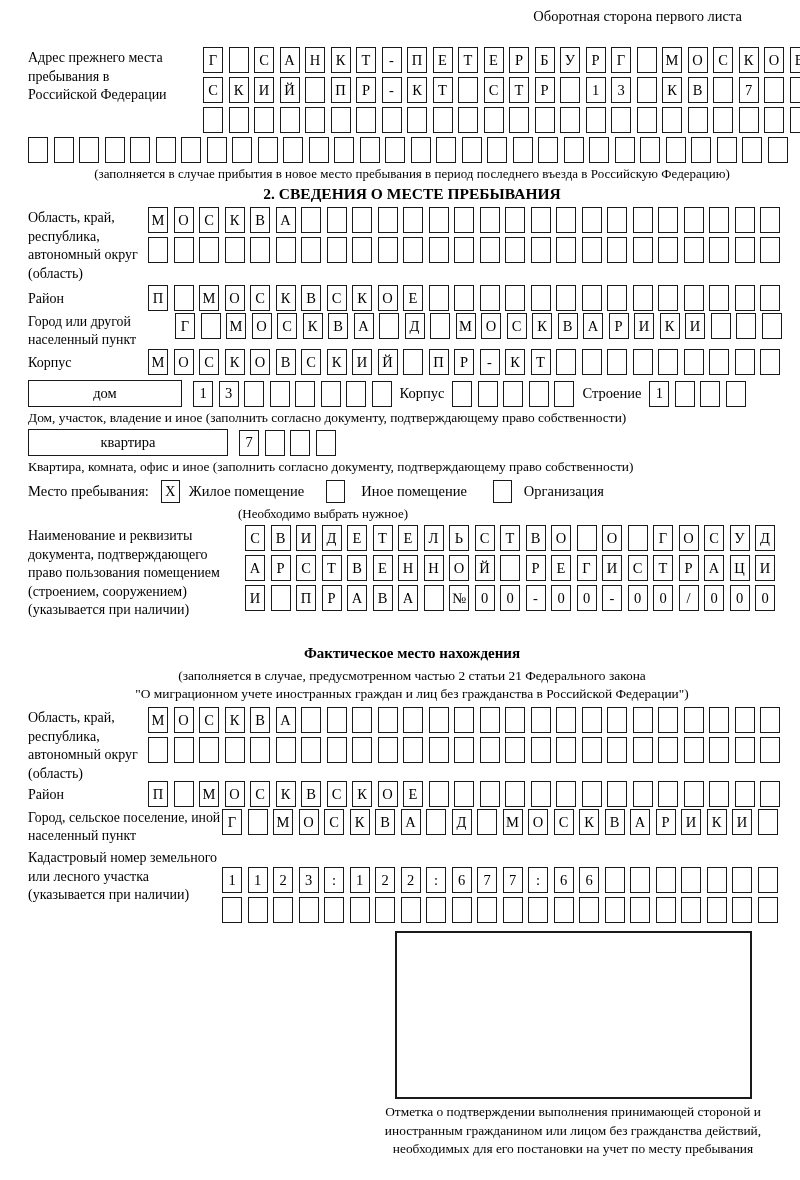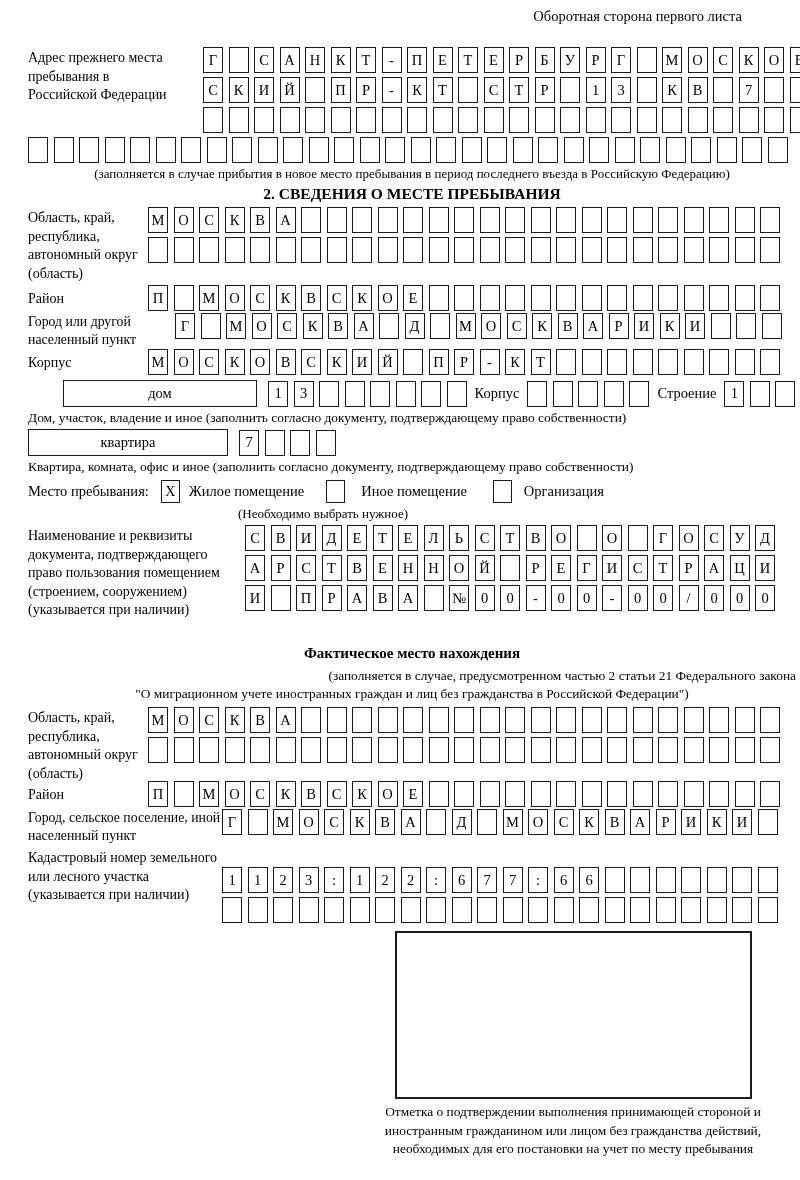--- a/index.html
+++ b/index.html
@@ -303,21 +303,21 @@
         <span class="cell"></span>
         <span class="cell"></span>
         <span class="cell"></span>
         <span class="cell"></span>
         <span class="cell"></span>
         <span class="cell"></span>
       </div>
   </div>
 
   <div style="display:flex;align-items:center;margin-top:5px;">
-    <div class="wbox" style="width:194px;margin-left:35px;">дом</div>
+    <div class="wbox" style="width:154px;">дом</div>
     <div class="boxrow" style="margin-left:11px;">
         <span class="cell">1</span>
         <span class="cell">3</span>
         <span class="cell"></span>
         <span class="cell"></span>
         <span class="cell"></span>
         <span class="cell"></span>
         <span class="cell"></span>
         <span class="cell"></span>
       </div>
@@ -430,21 +430,21 @@
           <span class="cell">0</span>
           <span class="cell">/</span>
           <span class="cell">0</span>
           <span class="cell">0</span>
           <span class="cell">0</span>
         </div>
     </div>
   </div>
 
   <div class="title center" style="font-size:15px;margin-top:4px;">Фактическое место нахождения</div>
-  <div class="capwide center" style="margin-top:5px;line-height:18px;text-align:right;">(заполняется в случае, предусмотренном частью 2 статьи 21 Федерального закона</div>
+  <div class="capwide center" style="margin-top:5px;line-height:18px;">(заполняется в случае, предусмотренном частью 2 статьи 21 Федерального закона</div>
   <div class="capwide center" style="line-height:18px;">"О миграционном учете иностранных граждан и лиц без гражданства в Российской Федерации")</div>
 
   <div class="frow" style="margin-top:4px;height:74px;">
     <div class="flabel" style="width:120px;padding-top:2px;">Область, край, республика, автономный округ (область)</div>
     <div class="boxcol">
       <div class="boxrow">
           <span class="cell">М</span>
           <span class="cell">О</span>
           <span class="cell">С</span>
           <span class="cell">К</span>

